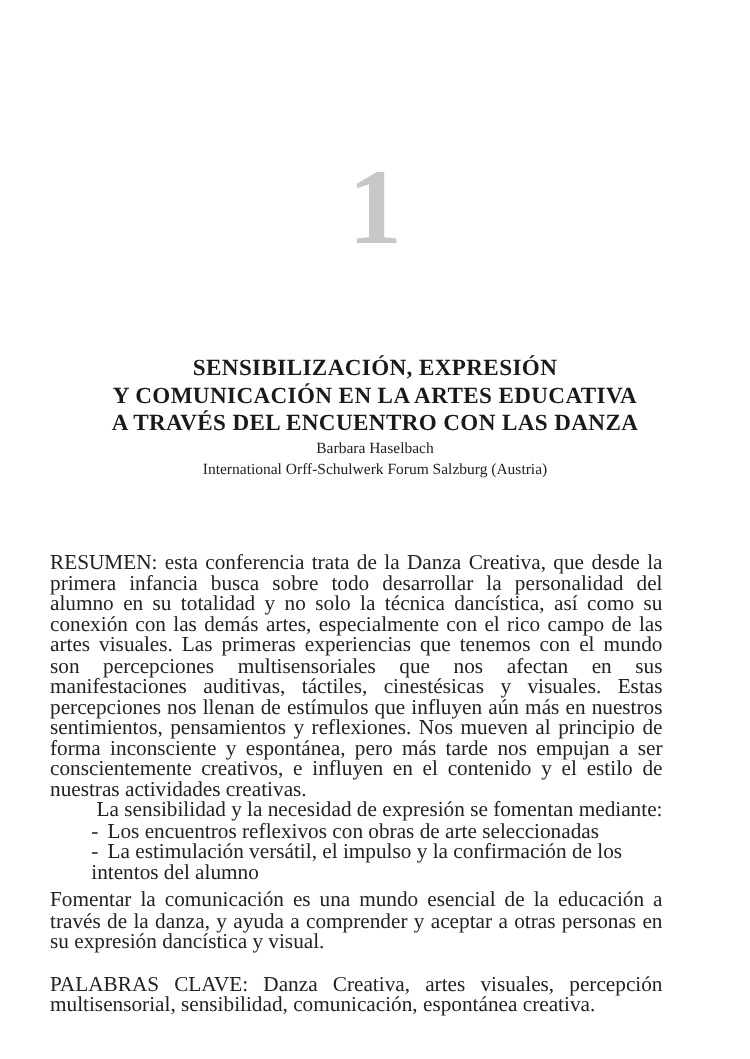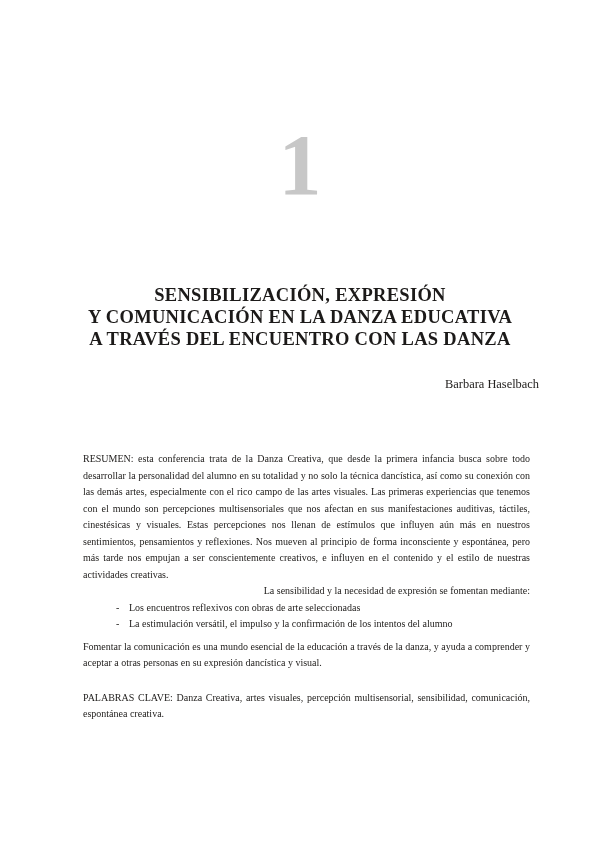--- a/index.html
+++ b/index.html
@@ -36,29 +36,28 @@
     padding: 0 12px;
     text-align: center;
     font-size: 18.5px;
     line-height: 22px;
     font-weight: bold;
     letter-spacing: 0.3px;
     color: #1c1a19;
   }
   .title-line { display: block; }
   .authors {
-    margin-top: 26px;
     padding: 0 61px;
-    text-align: right;
+    text-align: center;
     font-size: 12.4px;
     line-height: 17px;
   }
   .content {
-    padding: 0 70px 0 83px;
-    font-size: 10px;
+    padding: 0 70px 0 40px;
+    font-size: 17px;
     line-height: 16.5px;
   }
   .abstract {
     margin: 58px 0 0 0;
     text-align: justify;
   }
   .list-intro {
     margin: 0;
     text-align: right;
   }
@@ -80,26 +79,27 @@
 </style>
 </head>
 <body>
 
 <div class="page">
 
   <div class="chapter-number">1</div>
 
   <h1 class="title">
     <span class="title-line">SENSIBILIZACIÓN, EXPRESIÓN</span>
-    <span class="title-line">Y COMUNICACIÓN EN LA DANZA EDUCATIVA</span>
+    <span class="title-line">Y COMUNICACIÓN EN LA ARTES EDUCATIVA</span>
     <span class="title-line">A TRAVÉS DEL ENCUENTRO CON LAS DANZA</span>
   </h1>
 
   <div class="authors">
     <div>Barbara Haselbach</div>
+    <div>International Orff-Schulwerk Forum Salzburg (Austria)</div>
   </div>
 
   <div class="content">
 
     <p class="abstract">RESUMEN: esta conferencia trata de la Danza Creativa, que desde la primera infancia busca sobre todo desarrollar la personalidad del alumno en su totalidad y no solo la técnica dancística, así como su conexión con las demás artes, especialmente con el rico campo de las artes visuales. Las primeras experiencias que tenemos con el mundo son percepciones multisensoriales que nos afectan en sus manifestaciones auditivas, táctiles, cinestésicas y visuales. Estas percepciones nos llenan de estímulos que influyen aún más en nuestros sentimientos, pensamientos y reflexiones. Nos mueven al principio de forma inconsciente y espontánea, pero más tarde nos empujan a ser conscientemente creativos, e influyen en el contenido y el estilo de nuestras actividades creativas.</p>
 
     <p class="list-intro">La sensibilidad y la necesidad de expresión se fomentan mediante:</p>
 
     <div class="bullet">
       <span class="marker">-</span><span>Los encuentros reflexivos con obras de arte seleccionadas</span>

